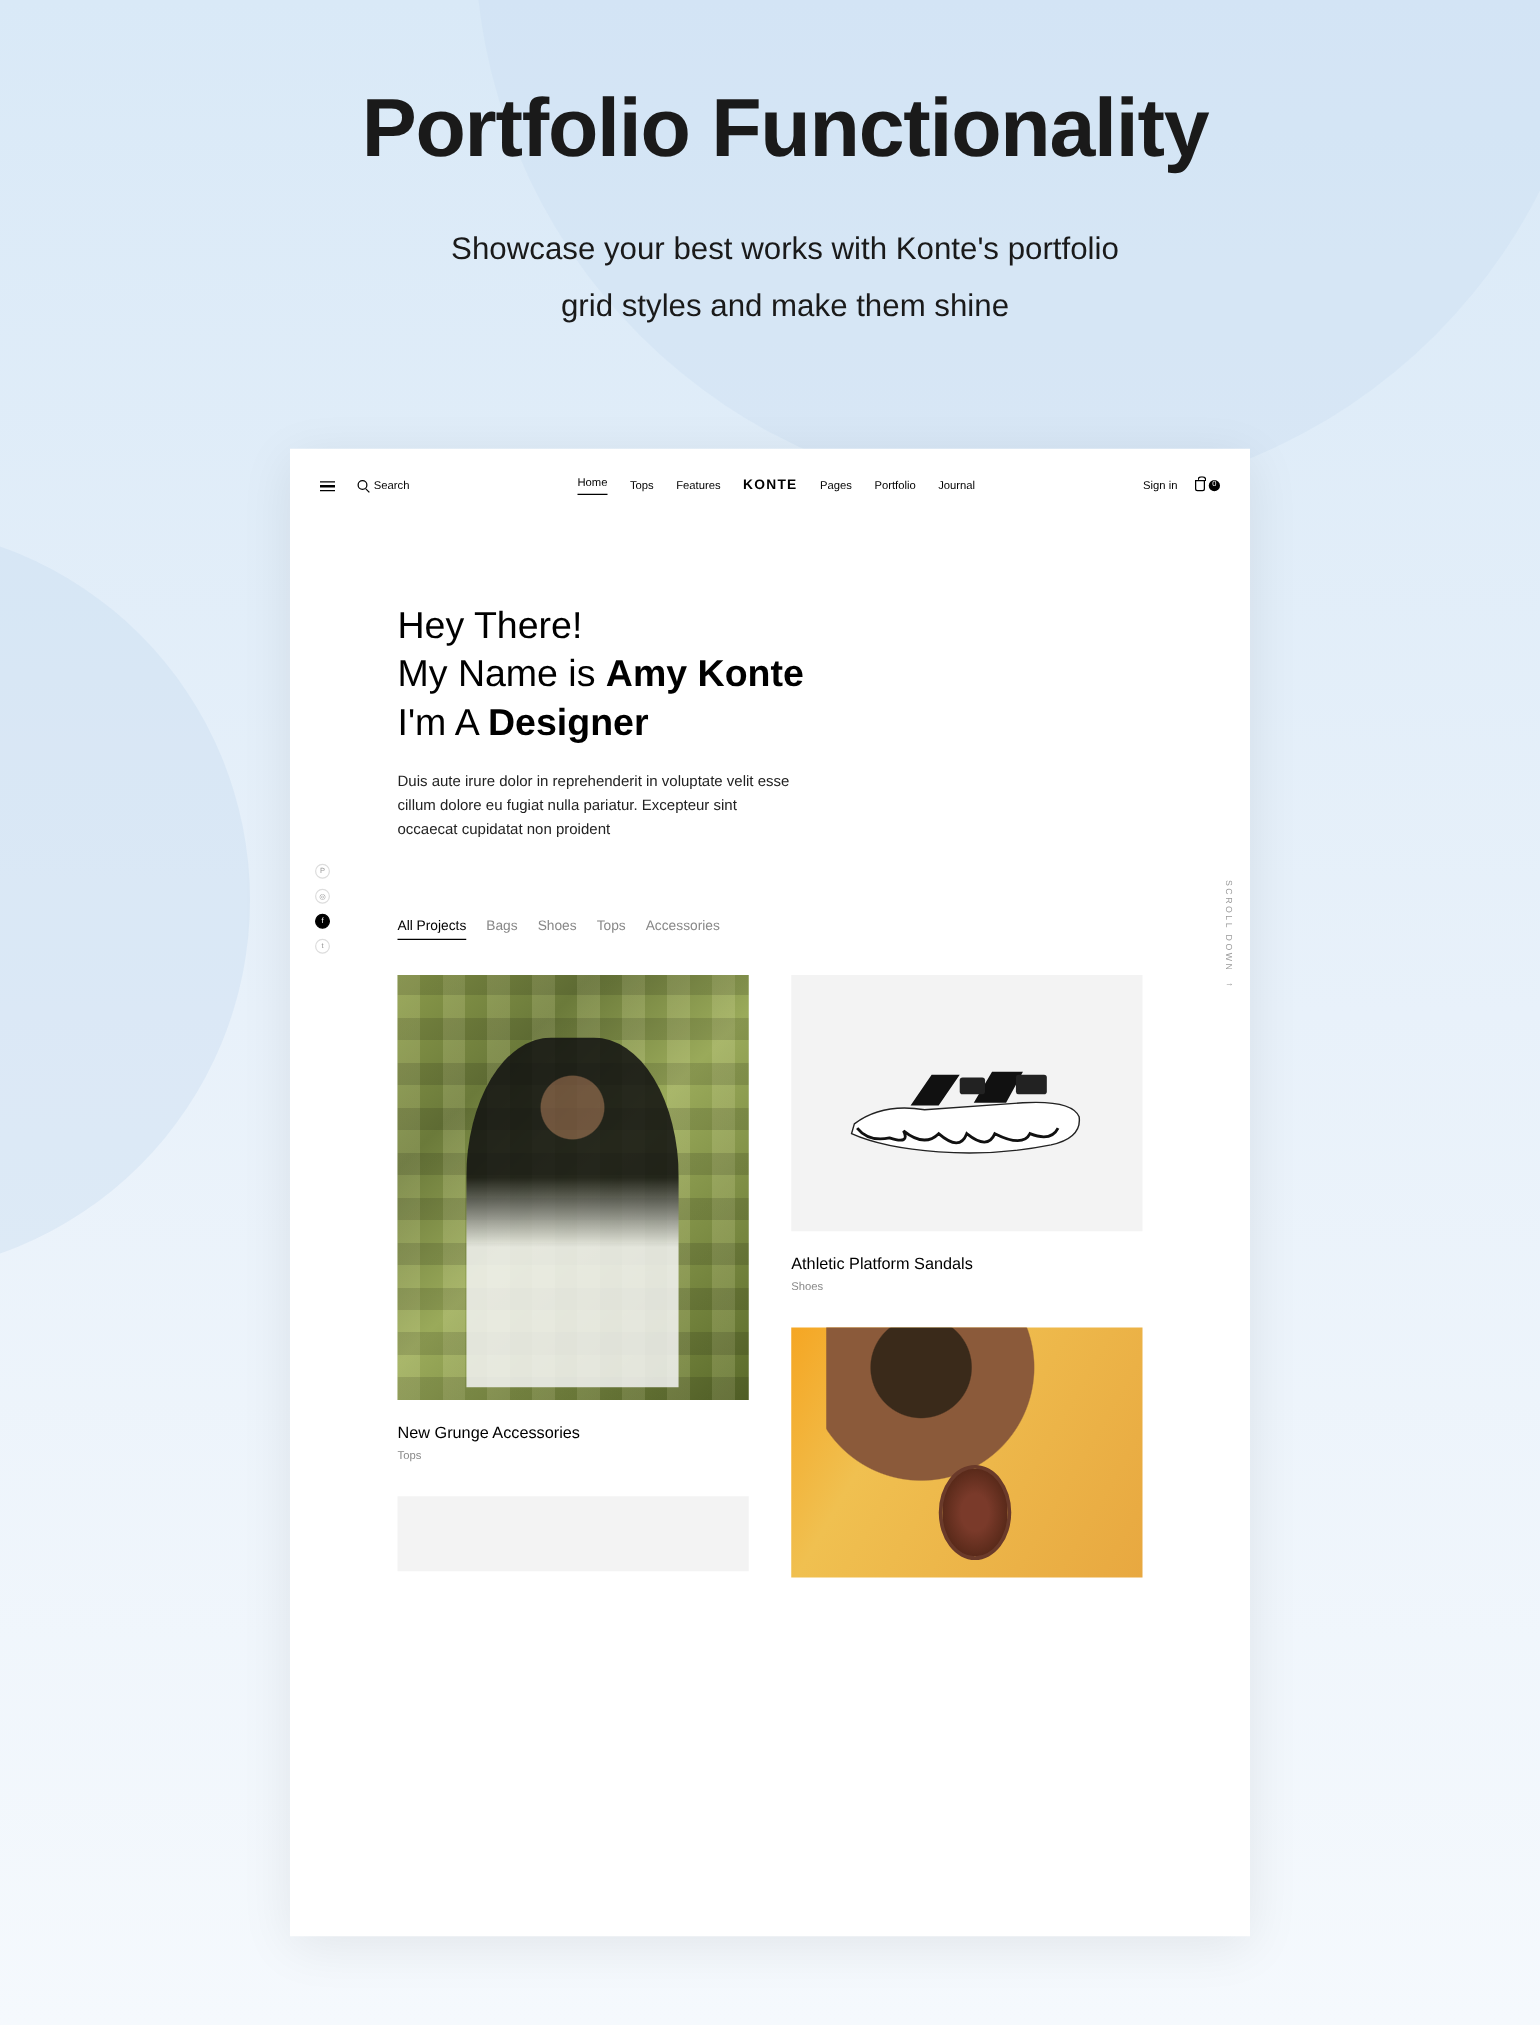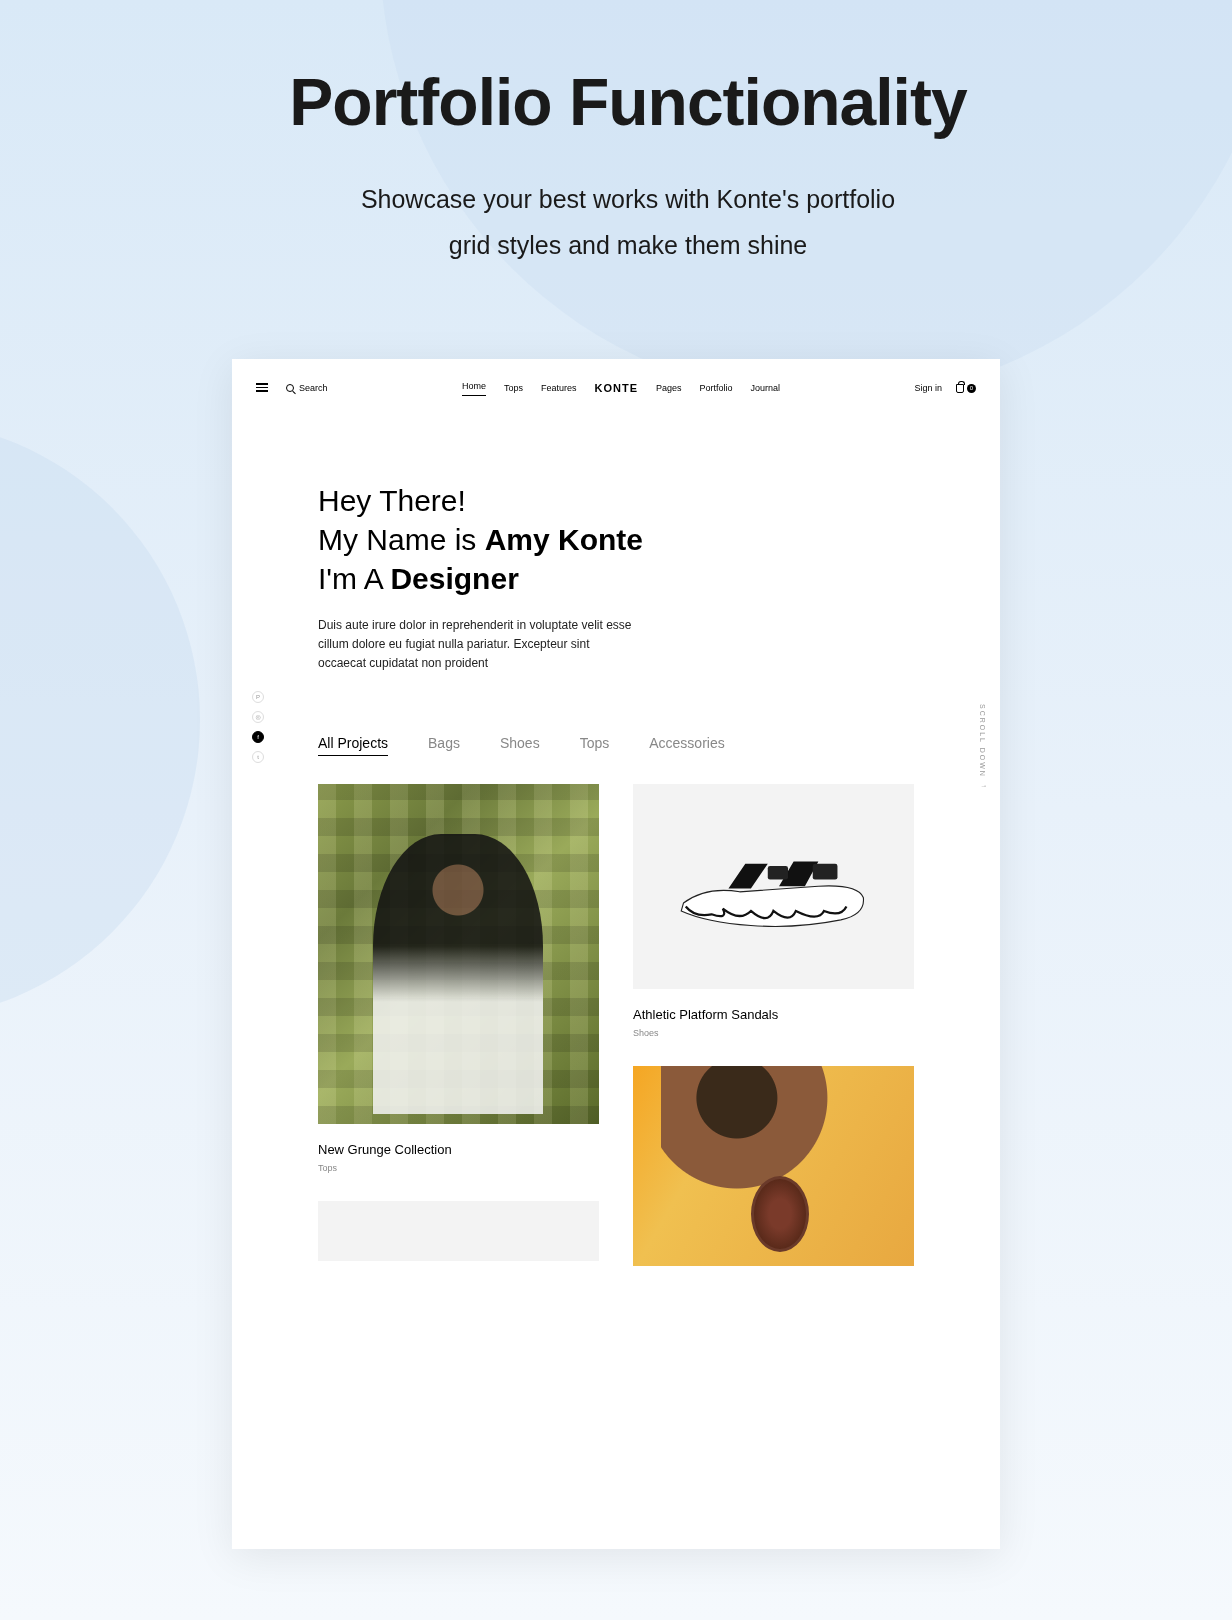--- a/index.html
+++ b/index.html
@@ -58,40 +58,40 @@
   position: relative;
   height: 1190px;
   overflow: hidden;
 }
 .header {
   display: flex;
   align-items: center;
   justify-content: space-between;
   font-size: 9px;
 }
-.header-left { display: flex; align-items: flex-start; gap: 18px; }
+.header-left { display: flex; align-items: flex-end; gap: 18px; }
 .menu-icon { display: flex; flex-direction: column; gap: 2px; cursor: pointer; }
 .menu-icon span { width: 12px; height: 1.5px; background: #000; }
 .search { display: flex; align-items: center; gap: 5px; cursor: pointer; }
 .search-icon { width: 8px; height: 8px; border: 1.2px solid #000; border-radius: 50%; position: relative; }
 .search-icon::after { content:''; position: absolute; width: 4px; height: 1.2px; background:#000; bottom:-2px; right:-3px; transform: rotate(45deg); }
 .nav { display: flex; align-items: center; gap: 18px; justify-content: flex-end; }
 .nav a { color: #000; text-decoration: none; cursor: pointer; }
 .nav a.active { border-bottom: 1.5px solid #000; padding-bottom: 4px; }
 .logo { font-weight: 800; font-size: 11px; letter-spacing: 1px; }
 .header-right { display: flex; align-items: center; gap: 14px; }
 .cart { display: flex; align-items: center; gap: 3px; cursor: pointer; }
 .bag-icon { width: 8px; height: 9px; border: 1.2px solid #000; border-radius: 0 0 2px 2px; position: relative; }
 .bag-icon::before { content:''; position:absolute; width:5px; height:3px; border:1.2px solid #000; border-bottom:none; border-radius:3px 3px 0 0; top:-4px; left:0.5px; }
 .cart-badge { background:#000; color:#fff; width:9px; height:9px; border-radius:50%; font-size:6px; display:flex; align-items:center; justify-content:center; }
 .hero { margin: 85px 0 0 62px; }
 .hero-title { font-size: 30px; font-weight: 400; line-height: 1.3; color:#000; }
 .hero-title .bold { font-weight: 800; }
 .hero-desc { font-size: 12px; margin-top: 18px; line-height: 1.6; color:#222; max-width:320px; }
-.filters { margin: 62px 0 0 62px; display:flex; gap: 40px; font-size: 14px; }
+.filters { margin: 62px 0 0 62px; display:flex; gap: 16px; font-size: 11px; }
 .filters a { color:#888; text-decoration:none; cursor:pointer; }
 .filters a.active { color:#000; border-bottom:1.5px solid #000; padding-bottom:4px; font-weight:500; }
 .social { position:absolute; left:20px; top:332px; display:flex; flex-direction:column; gap:8px; }
 .social-btn { width:12px; height:12px; border:0.8px solid #ddd; border-radius:50%; display:flex; align-items:center; justify-content:center; font-size:6px; cursor:pointer; color:#999; }
 .social-btn.fb { background:#000; color:#fff; border-color:#000; }
 .scroll-down { position:absolute; right:14px; top:345px; writing-mode:vertical-rl; font-size:7px; letter-spacing:2px; color:#999; display:flex; align-items:center; gap:6px; }
 .scroll-down::after { content:'←'; transform: rotate(90deg); }
 .grid { display:flex; gap:34px; margin:28px 62px 0; }
 .col { flex:1; display:flex; flex-direction:column; gap:28px; }
 .card { display:flex; flex-direction:column; }
@@ -211,21 +211,21 @@
     <div class="social-btn fb">f</div>
     <div class="social-btn">t</div>
   </div>
 
   <div class="scroll-down">SCROLL DOWN</div>
 
   <div class="grid">
     <div class="col">
       <div class="card">
         <div class="card-img img-grunge"></div>
-        <div class="card-title">New Grunge Collection</div>
+        <div class="card-title">New Grunge Accessories</div>
         <div class="card-cat">Tops</div>
       </div>
       <div class="card">
         <div class="card-img img-placeholder"></div>
       </div>
     </div>
     <div class="col">
       <div class="card">
         <div class="card-img img-sandals">
           <svg class="sandal-svg" viewBox="0 0 200 100">

